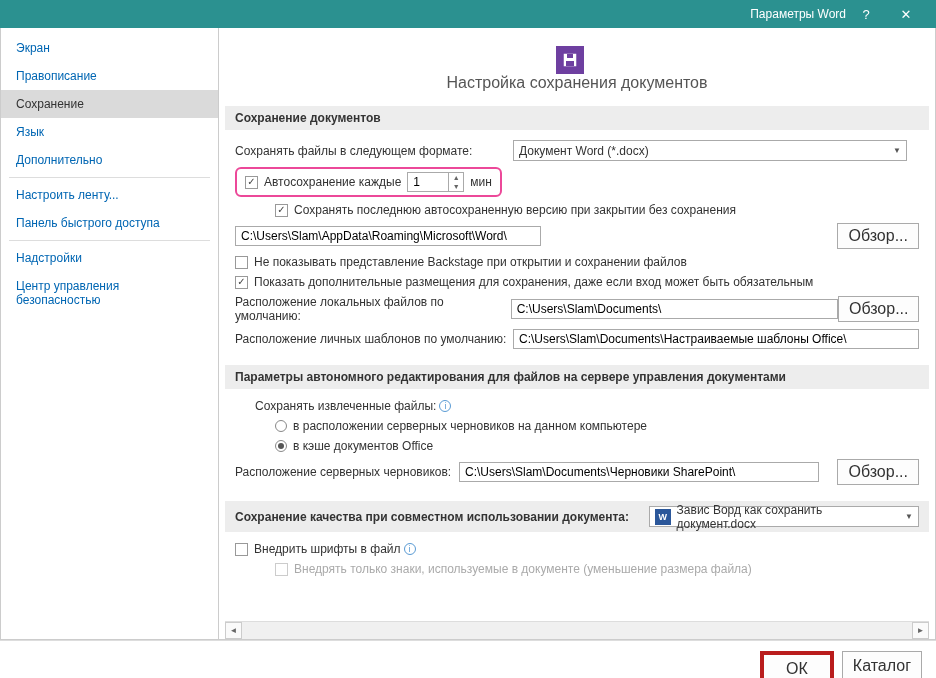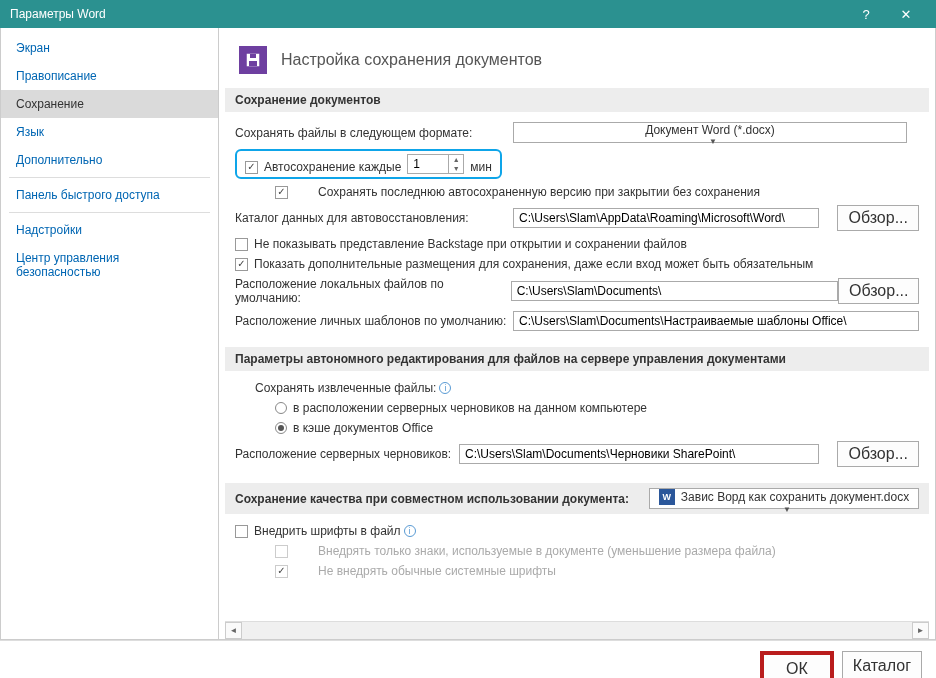--- a/index.html
+++ b/index.html
@@ -1,46 +1,46 @@
 <!DOCTYPE html>
 <html><head>
   <meta charset="utf-8">
   <style>
     * { box-sizing: border-box; margin: 0; padding: 0; }
     body { font-family: "Segoe UI", Tahoma, sans-serif; font-size: 12px; background: #fff; color: #333; width: 936px; height: 678px; overflow: hidden; }
-    .titlebar { background: #2b9190; height: 28px; display: flex; align-items: center; padding: 0 10px; color: #fff; }
+    .titlebar { background: #2b9190; height: 28px; display: flex; align-items: center; padding: 0 10px; color: #fff; text-align: right; }
     .titlebar-title { flex: 1; font-size: 12px; }
     .titlebar-btn { width: 40px; height: 28px; display: flex; align-items: center; justify-content: center; font-size: 13px; }
     .dialog-body { display: flex; height: 612px; border: 1px solid #ccc; border-top: none; }
     .sidebar { width: 218px; background: #fff; border-right: 1px solid #ccc; padding: 6px 0; }
     .sidebar-item { padding: 7px 15px; cursor: pointer; font-size: 12px; color: #0066b3; }
     .sidebar-item.selected { background: #dadada; color: #333; }
     .sidebar-sep { height: 1px; background: #ddd; margin: 3px 8px; }
     .content { flex: 1; overflow: hidden; display: flex; flex-direction: column; }
     .content-inner { flex: 1; overflow-y: auto; padding: 0 0 10px 0; }
-    .page-header { display: flex; align-items: center; padding: 18px 20px 14px 20px; }
+    .page-header { display: flex; align-items: center; padding: 18px 20px 14px 20px; flex-direction: column; }
     .page-header-icon { width: 28px; height: 28px; background: #6e3fa0; margin-right: 14px; display: flex; align-items: center; justify-content: center; }
     .page-header-icon svg { width: 16px; height: 16px; }
     .page-header-title { font-size: 16px; color: #555; font-weight: 400; }
     .section-header { background: #ededed; padding: 5px 10px; font-weight: bold; font-size: 12px; margin: 0 6px; }
     .section-body { padding: 10px 16px; }
     .row { display: flex; align-items: center; margin-bottom: 6px; font-size: 12px; }
-    .row.indent { margin-left: 40px; gap: 24px; }
+    .row.indent { margin-left: 40px; }
     .checkbox { width: 13px; height: 13px; border: 1px solid #999; margin-right: 6px; display: inline-flex; align-items: center; justify-content: center; background: #fff; flex-shrink: 0; position:relative; }
     .checkbox.checked::after { content: "✓"; font-size: 10px; color: #444; position:absolute; top:-1px; }
     .checkbox.disabled { border-color: #ccc; }
     .radio { width: 12px; height: 12px; border: 1px solid #888; border-radius: 50%; margin-right: 6px; display: inline-flex; align-items: center; justify-content: center; flex-shrink: 0; }
     .radio.selected::after { content: ""; width: 6px; height: 6px; background: #555; border-radius: 50%; }
-    .hlbox { border: 2px solid #0ea5e9; border-radius: 6px; display: inline-flex; align-items: flex-end; padding: 3px 8px; }
+    .hlbox { border: 2px solid #ec4899; border-radius: 6px; display: inline-flex; align-items: center; padding: 3px 8px; }
     .spinner { display: inline-flex; align-items: center; border: 1px solid #aaa; height: 20px; margin: 0 6px; }
     .spinner-val { width: 40px; padding: 0 5px; font-size: 12px; border: none; outline: none; }
     .spinner-btns { display: flex; flex-direction: column; border-left: 1px solid #aaa; }
     .spinner-btn { width: 14px; height: 9px; font-size: 7px; display: flex; align-items: center; justify-content: center; color: #666; }
     .text-input { border: 1px solid #aaa; height: 20px; padding: 0 5px; font-size: 12px; background: #fff; }
-    .select { border: 1px solid #aaa; height: 21px; padding: 0 5px; font-size: 12px; display: flex; align-items: center; justify-content: space-between; background: #fff; flex-direction: column; }
+    .select { border: 1px solid #aaa; height: 21px; padding: 0 5px; font-size: 12px; display: flex; align-items: center; justify-content: space-between; background: #fff; }
     .select-arrow { font-size: 8px; color: #555; margin-left: 6px; }
     .btn { border: 1px solid #aaa; background: #fdfdfd; padding: 3px 10px; font-size: 16px; cursor: pointer; min-width: 62px; text-align: center; }
     .disabled-text { color: #aaa; }
     .footer { display: flex; justify-content: flex-end; gap: 8px; padding: 10px 14px; border-top: 1px solid #ddd; }
     .footer .btn { min-width: 74px; padding: 5px 10px; }
     .footer .btn.primary { border: 4px solid #b91c1c; }
     .scrollbar-horiz { height: 18px; background: #f0f0f0; border-top: 1px solid #ddd; display: flex; align-items: center; justify-content: space-between; margin: 0 6px; }
     .sb-btn { width: 17px; height: 17px; border: 1px solid #ccc; background: #fafafa; display:flex; align-items:center; justify-content:center; font-size:8px; color:#666; }
     .info-icon { display:inline-block; width:12px; height:12px; border:1px solid #5a9bd4; border-radius:50%; color:#5a9bd4; font-size:9px; text-align:center; line-height:10px; margin-left:3px; }
     .doc-icon { width:16px; height:16px; background:#2b579a; margin-right:6px; display:inline-flex; align-items:center; justify-content:center; color:#fff; font-size:9px; font-weight:bold; }
@@ -55,20 +55,21 @@
 </div>
 
 <div class="dialog-body">
   <div class="sidebar" id="sidebar">
       <div class="sidebar-item">Экран</div>
       <div class="sidebar-item">Правописание</div>
       <div class="sidebar-item selected">Сохранение</div>
       <div class="sidebar-item">Язык</div>
       <div class="sidebar-item">Дополнительно</div>
       <div class="sidebar-sep"></div>
+      <div class="sidebar-item">Настроить ленту...</div>
       <div class="sidebar-item">Панель быстрого доступа</div>
       <div class="sidebar-sep"></div>
       <div class="sidebar-item">Надстройки</div>
       <div class="sidebar-item">Центр управления безопасностью</div>
     </div>
 
   <div class="content">
     <div class="content-inner">
       <div class="page-header">
         <div class="page-header-icon">
@@ -107,21 +108,20 @@
             <span>мин</span>
           </span>
         </div>
 
         <div class="row indent">
           <span class="checkbox checked"></span>
           <span>Сохранять последнюю автосохраненную версию при закрытии без сохранения</span>
         </div>
 
         <div class="row">
-          <span style="width:278px;">Каталог данных для автовосстановления:</span>
           <input class="text-input" style="width: 306px;" value="C:\Users\Slam\AppData\Roaming\Microsoft\Word\">
           <span style="flex:1"></span>
           <div class="btn">Обзор...</div>
         </div>
 
         <div class="row">
           <span class="checkbox"></span>
           <span>Не показывать представление Backstage при открытии и сохранении файлов</span>
         </div>
         <div class="row">
@@ -180,24 +180,20 @@
       <div class="section-body">
         <div class="row">
           <span class="checkbox"></span>
           <span>Внедрить шрифты в файл</span>
           <span class="info-icon">i</span>
         </div>
         <div class="row indent disabled-text">
           <span class="checkbox disabled"></span>
           <span>Внедрять только знаки, используемые в документе (уменьшение размера файла)</span>
         </div>
-        <div class="row indent disabled-text">
-          <span class="checkbox disabled checked"></span>
-          <span>Не внедрять обычные системные шрифты</span>
-        </div>
       </div>
     </div>
 
     <div class="scrollbar-horiz">
       <div class="sb-btn">◄</div>
       <div class="sb-btn">►</div>
     </div>
   </div>
 </div>
 

